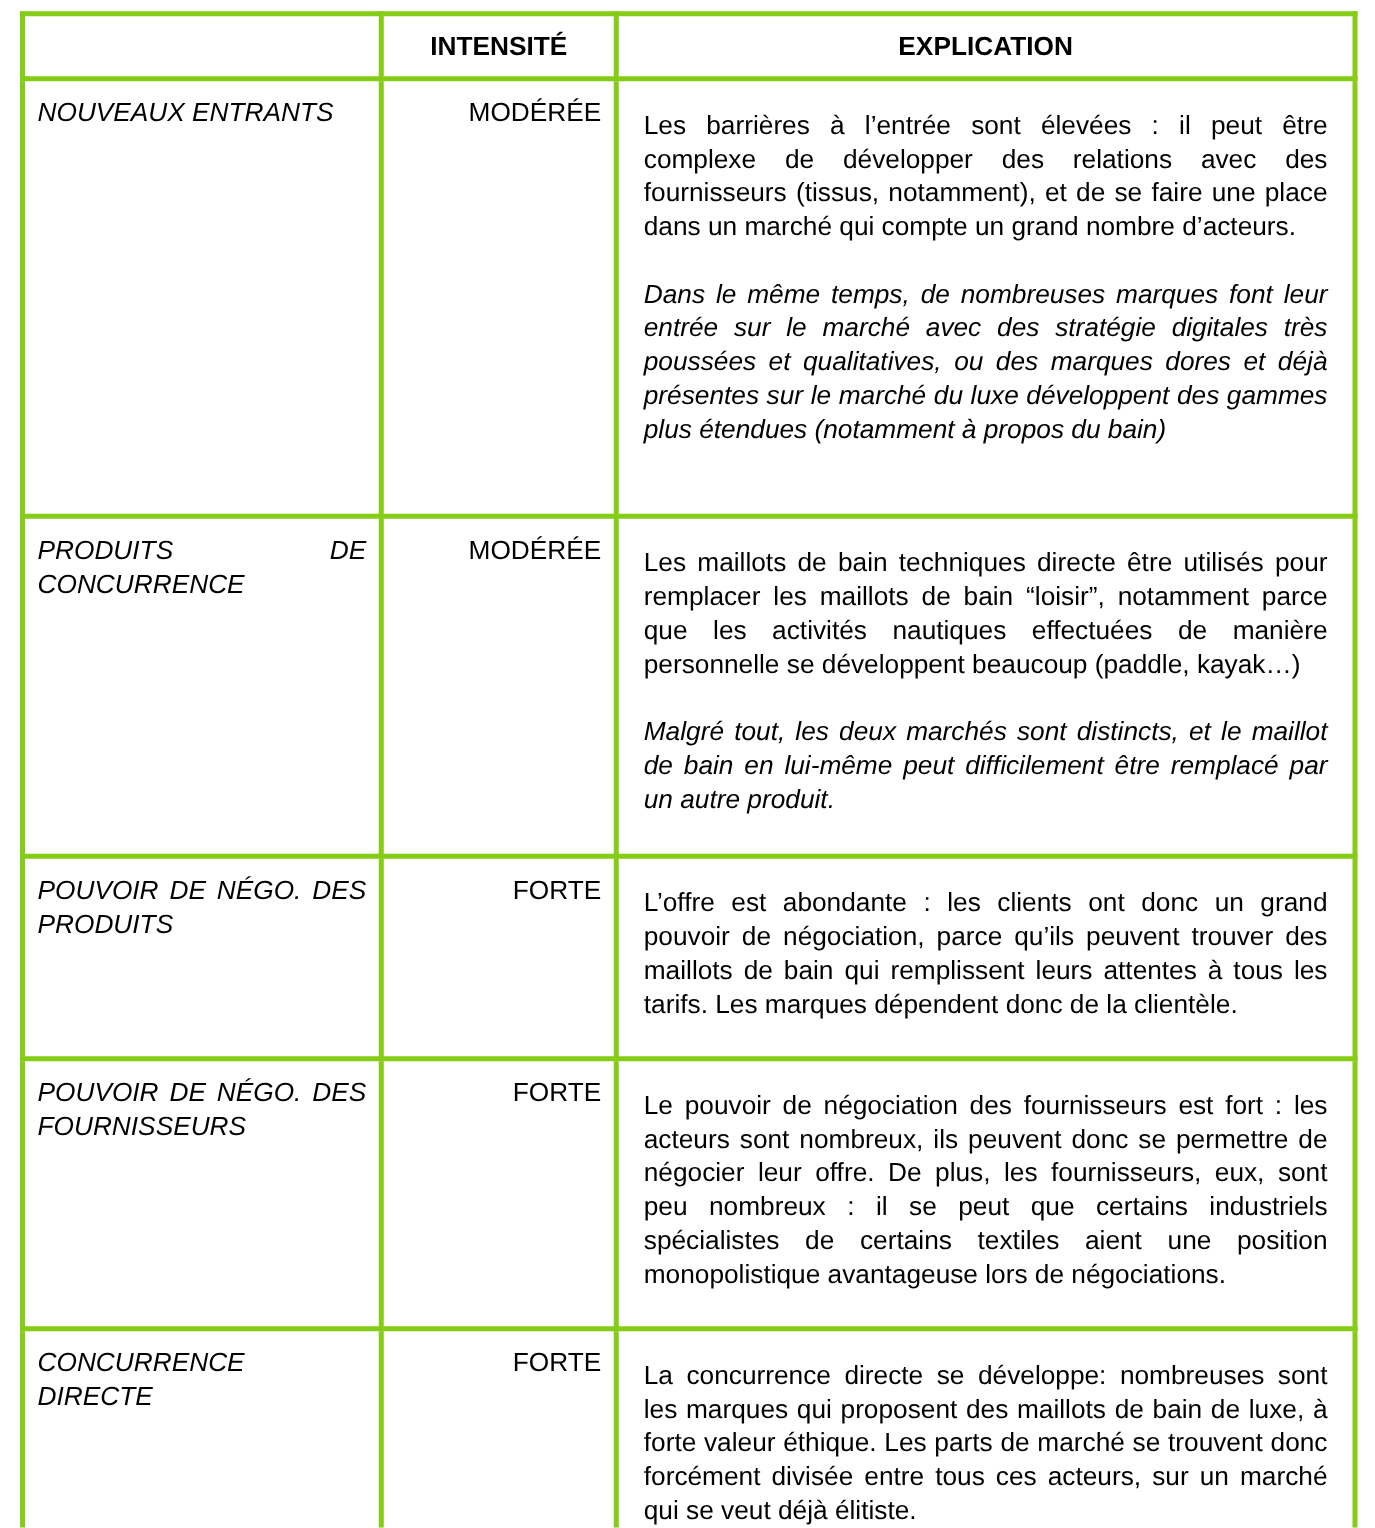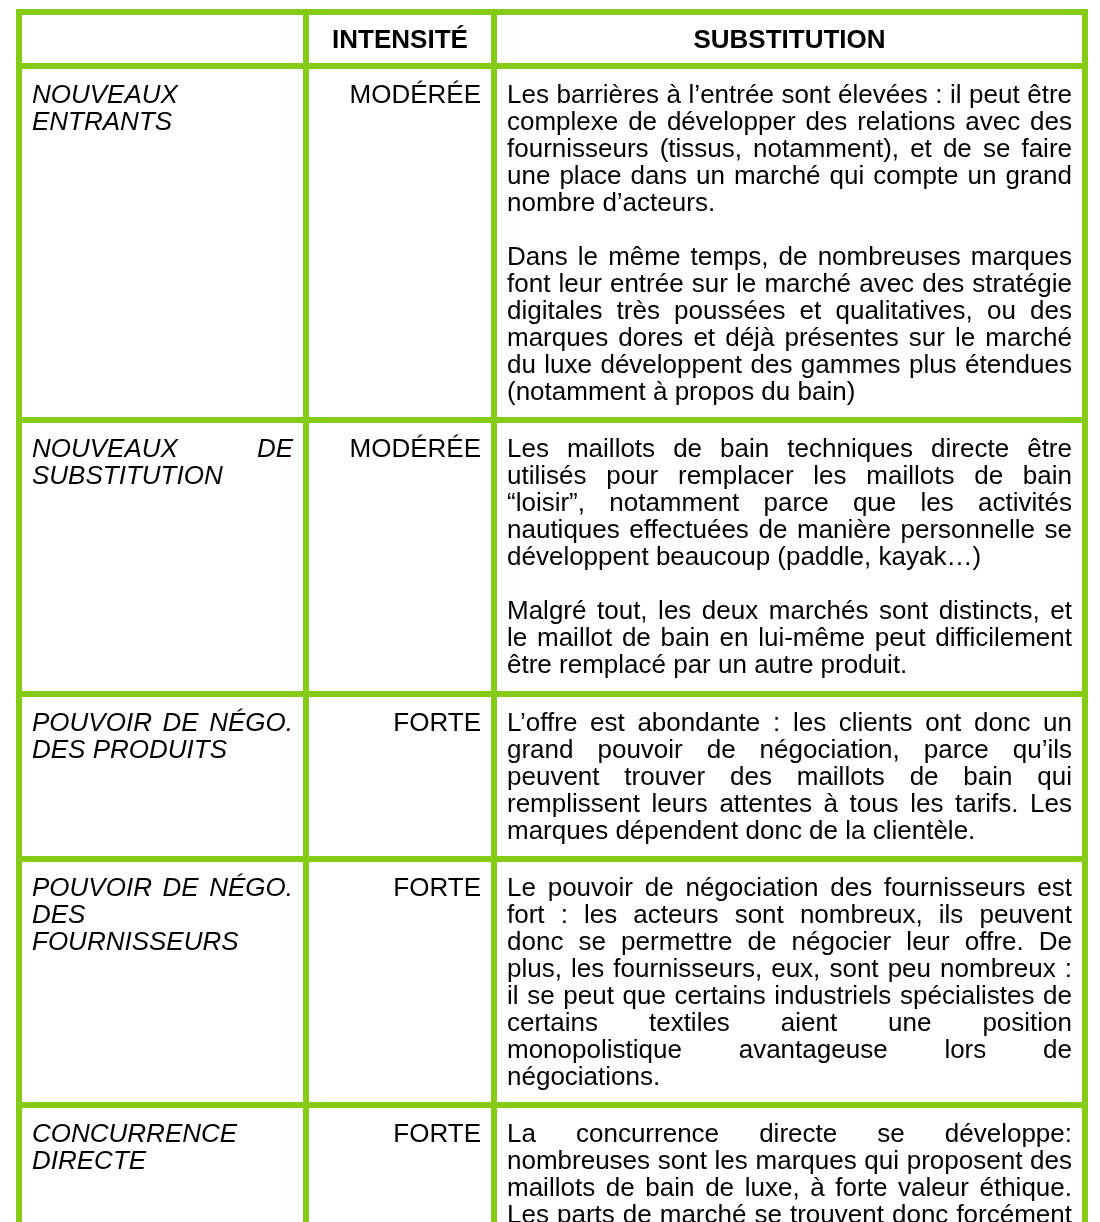--- a/index.html
+++ b/index.html
@@ -6,66 +6,66 @@
   body { width: 1100px; height: 1222px; position: relative; overflow: hidden;
          font-family: "Liberation Sans", sans-serif; color: #000; }
   table.porter {
     position: absolute; left: 16px; top: 9px;
     width: 1066px; border-collapse: collapse; table-layout: fixed;
   }
   table.porter col.c1 { width: 287px; }
   table.porter col.c2 { width: 188px; }
   table.porter col.c3 { width: 591px; }
   table.porter th, table.porter td {
-    border: 6px solid #84cc16; vertical-align: top;
-    font-size: 26px; line-height: 27px;
+    border: 4px solid #84cc16; vertical-align: top;
+    font-size: 21px; line-height: 27px;
   }
   table.porter th {
     height: 48px; font-weight: bold; text-align: center; vertical-align: middle;
     padding: 0 10px;
   }
   table.porter td { padding: 12px 10px 12px 10px; }
   td.force { text-align: justify; text-align-last: left; font-style: italic; }
   td.intensity { text-align: right; }
   td.explanation { text-align: justify; }
-  td.explanation p { margin: 0; text-align: justify; text-align-last: left; }
-  td.explanation p + p { margin-top: 27px; }
+  td.explanation p { margin: 10px; text-align: justify; text-align-last: left; }
+  td.explanation p + p { margin-top: 27px; font-style: italic; }
   tr.r1 td { height: 322px; }
   tr.r2 td { height: 244px; }
   tr.r3 td { height: 134px; }
   tr.r4 td { height: 188px; }
   tr.r5 td { height: 134px; border-radius: 26px; }
 </style>
 </head>
 <body>
 
 <table class="porter">
   <colgroup>
       <col class="c1">
       <col class="c2">
       <col class="c3">
     </colgroup>
   <thead>
     <tr>
       <th></th>
       <th>INTENSITÉ</th>
-      <th>SUBSTITUTION</th>
+      <th>EXPLICATION</th>
     </tr>
   </thead>
   <tbody>
     <tr class="r1">
       <td class="force">NOUVEAUX ENTRANTS</td>
       <td class="intensity">MODÉRÉE</td>
       <td class="explanation">
         <p>Les barrières à l’entrée sont élevées : il peut être complexe de développer des relations avec des fournisseurs (tissus, notamment), et de se faire une place dans un marché qui compte un grand nombre d’acteurs.</p>
         <p>Dans le même temps, de nombreuses marques font leur entrée sur le marché avec des stratégie digitales très poussées et qualitatives, ou des marques dores et déjà présentes sur le marché du luxe développent des gammes plus étendues (notamment à propos du bain)</p>
       </td>
     </tr>
     <tr class="r2">
-      <td class="force">NOUVEAUX DE SUBSTITUTION</td>
+      <td class="force">PRODUITS DE CONCURRENCE</td>
       <td class="intensity">MODÉRÉE</td>
       <td class="explanation">
         <p>Les maillots de bain techniques directe être utilisés pour remplacer les maillots de bain “loisir”, notamment parce que les activités nautiques effectuées de manière personnelle se développent beaucoup (paddle, kayak…)</p>
         <p>Malgré tout, les deux marchés sont distincts, et le maillot de bain en lui-même peut difficilement être remplacé par un autre produit.</p>
       </td>
     </tr>
     <tr class="r3">
       <td class="force">POUVOIR DE NÉGO. DES PRODUITS</td>
       <td class="intensity">FORTE</td>
       <td class="explanation">

